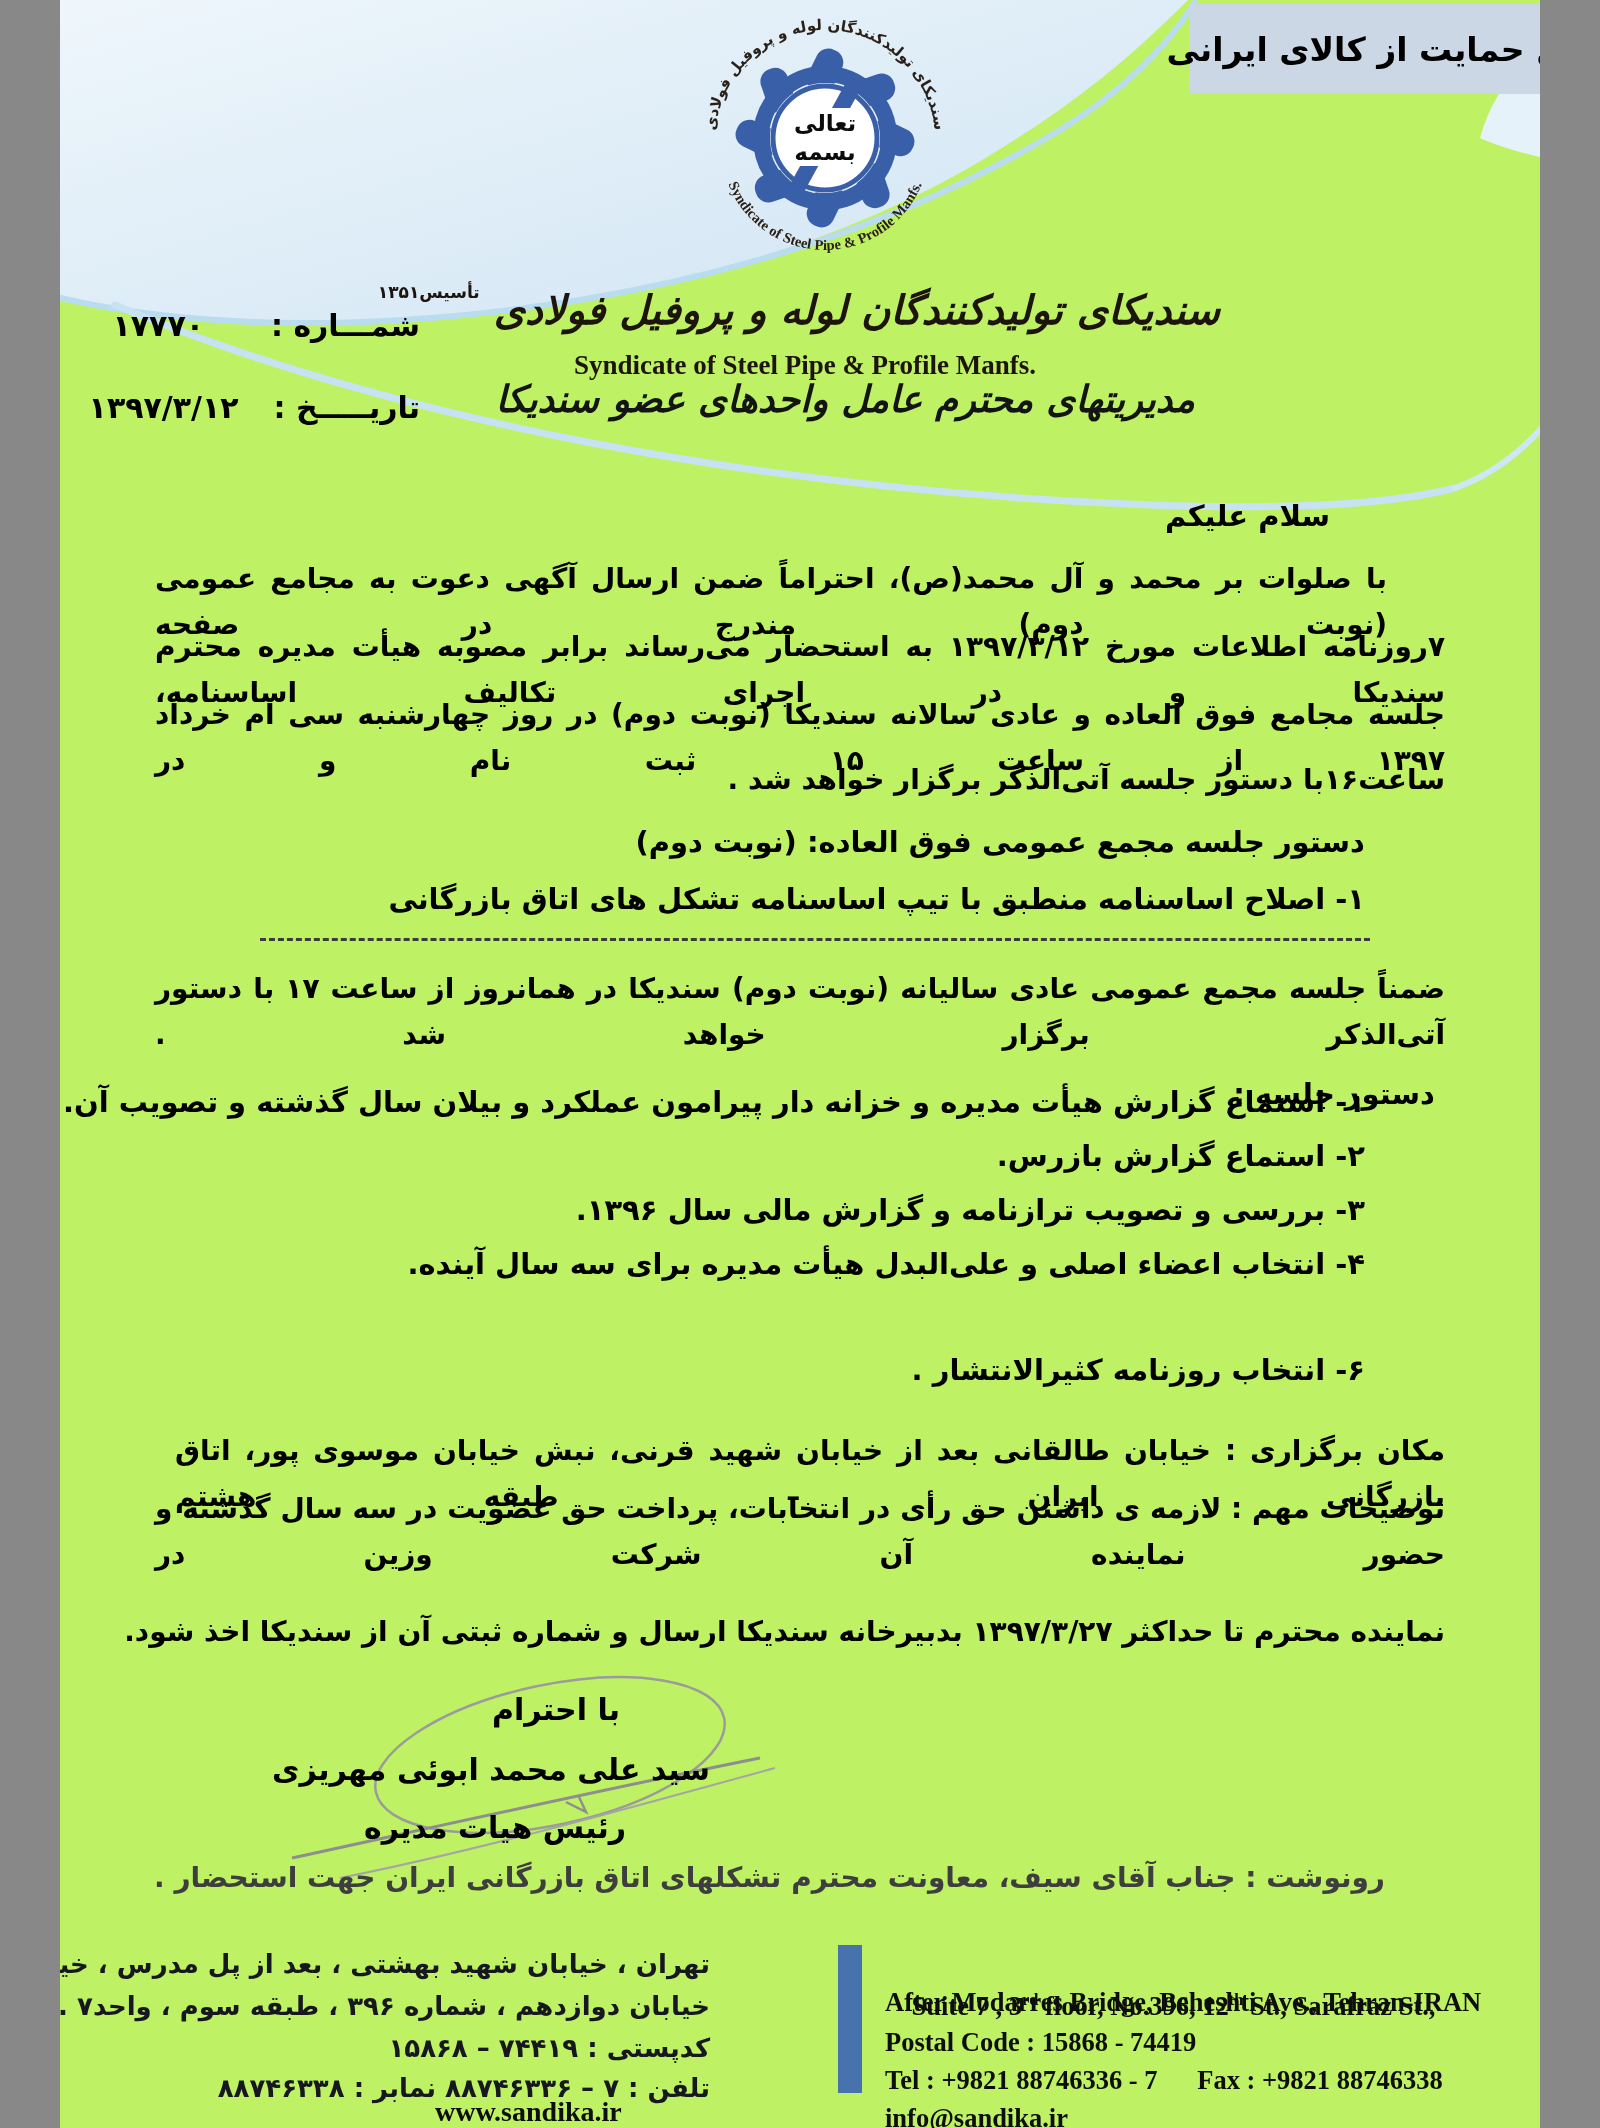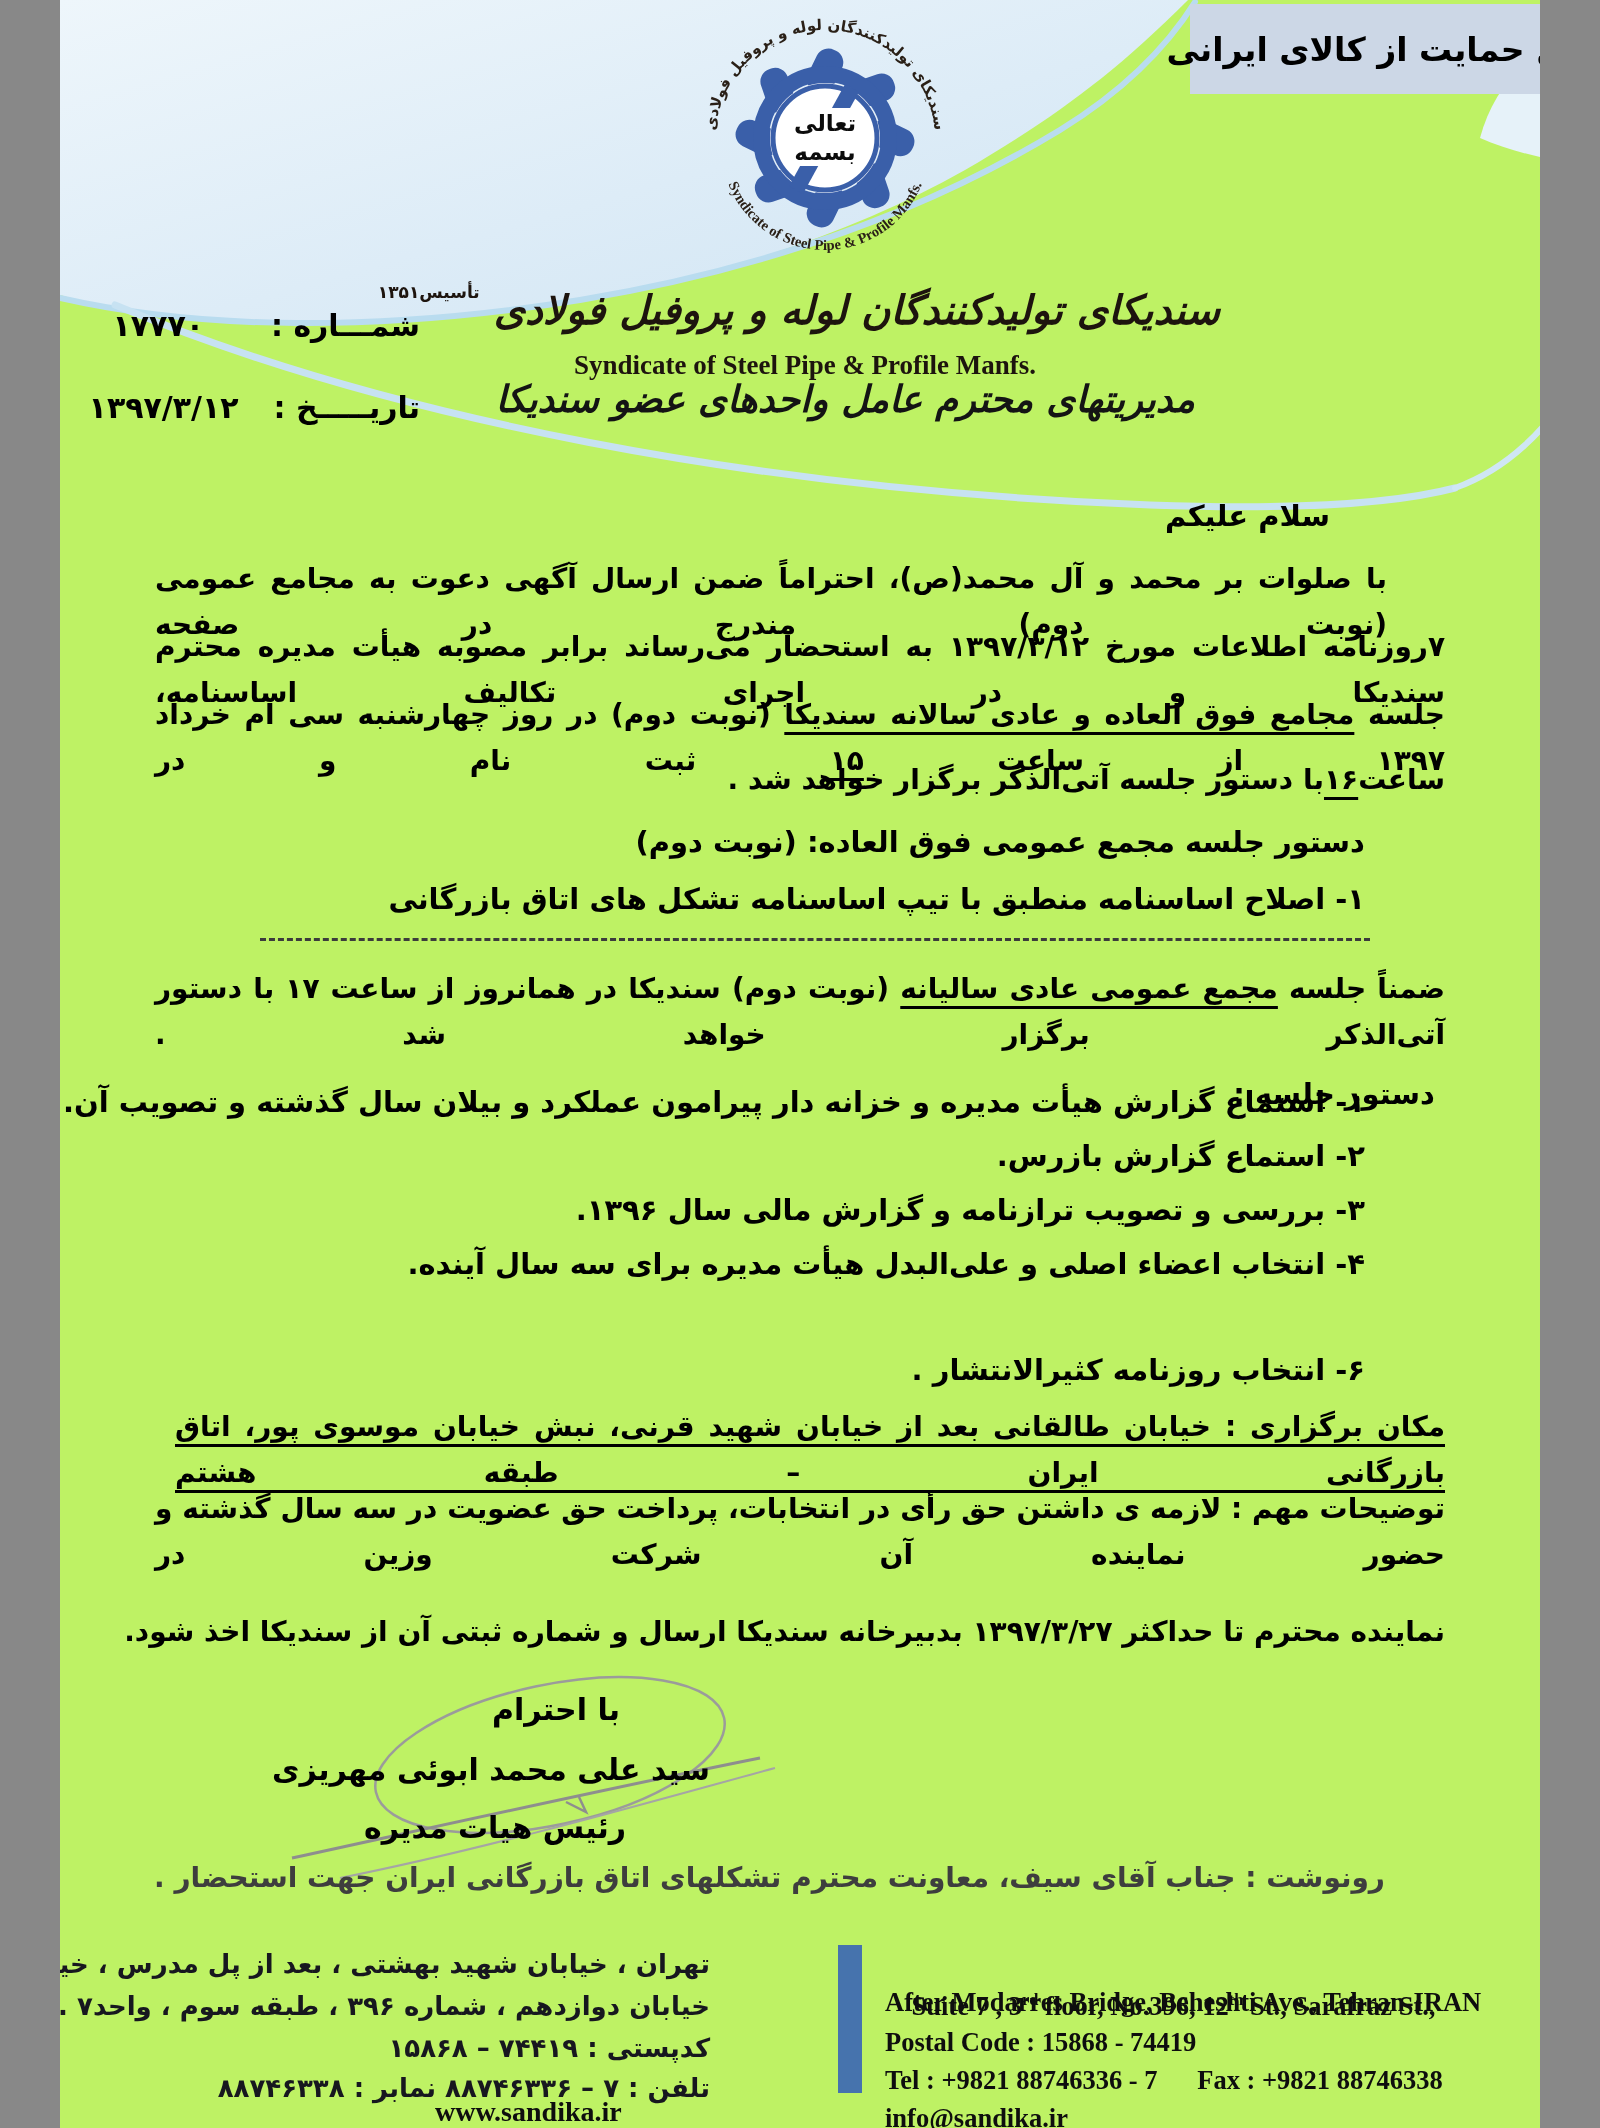--- a/index.html
+++ b/index.html
@@ -2,21 +2,21 @@
 <html lang="fa"><head>
 <meta charset="utf-8">
 <style>
   html,body{margin:0;padding:0;background:#888;}
   #page{position:relative;width:1480px;height:2128px;background:#bef264;overflow:hidden;
         font-family:"DejaVu Sans",sans-serif;margin:0 auto;}
   .abs{position:absolute;}
   .fa{direction:rtl;font-weight:bold;color:#000;white-space:nowrap;font-size:29px;line-height:44px;}
   .just{left:95px;right:95px;white-space:normal;text-align:justify;text-align-last:justify;
         font-size:28px;line-height:46px;}
-  .ul{text-decoration:underline;text-decoration-thickness:2.5px;text-underline-offset:8px;}
+  .ul{text-decoration-thickness:2.5px;text-underline-offset:8px;margin-top:24px;}
   .banner{left:1130px;top:4px;width:396px;height:90px;background:#ccd7e6;
           display:flex;align-items:center;justify-content:center;}
   .banner-text{font-size:33px;font-weight:bold;color:#000;direction:rtl;white-space:nowrap;}
   .orgfa{left:330px;top:282px;width:830px;text-align:left;direction:rtl;white-space:nowrap;
          font-style:italic;font-weight:bold;font-size:40px;color:#1d140e;}
   .estab{font-size:17px;font-style:normal;vertical-align:26px;letter-spacing:0;}
   .orgen{left:330px;top:350px;width:830px;text-align:center;font-family:"Liberation Serif",serif;
          font-weight:bold;font-size:27px;color:#1d140e;}
   .callig{font-style:italic;font-size:37px;color:#141414;}
   .dash{left:200px;right:170px;top:938px;border-top:3px dashed #3c3c3c;height:0;}

